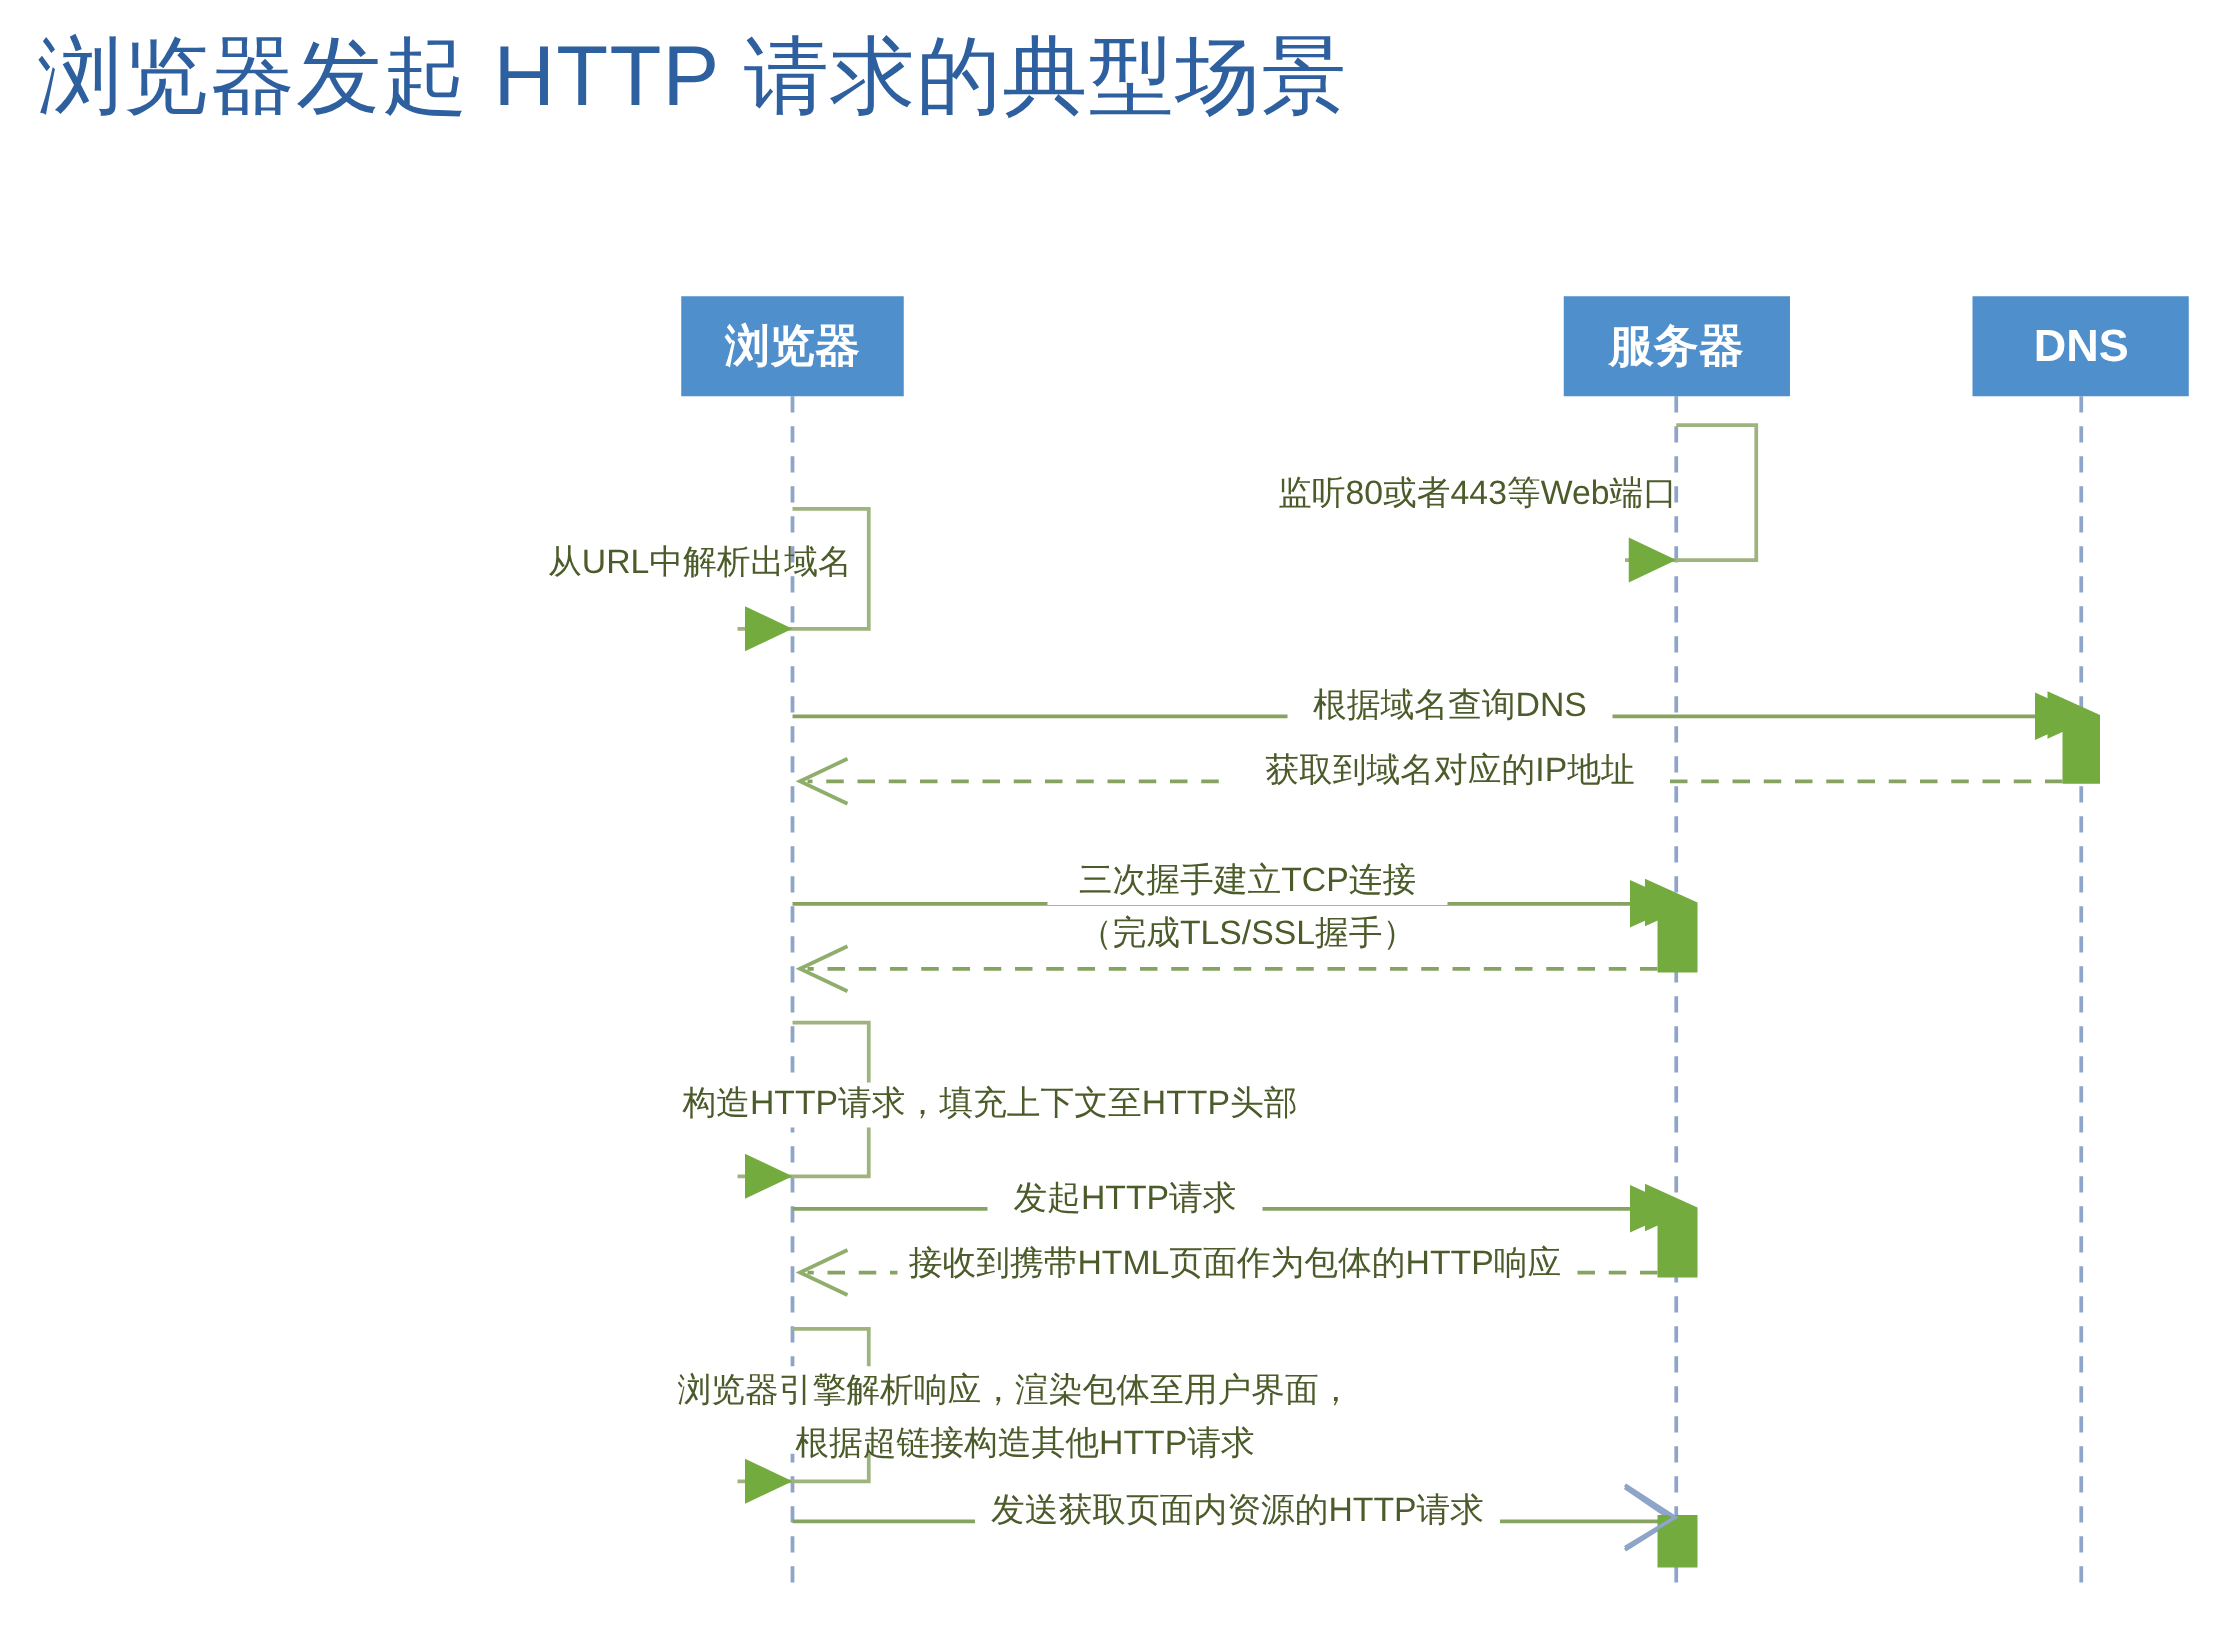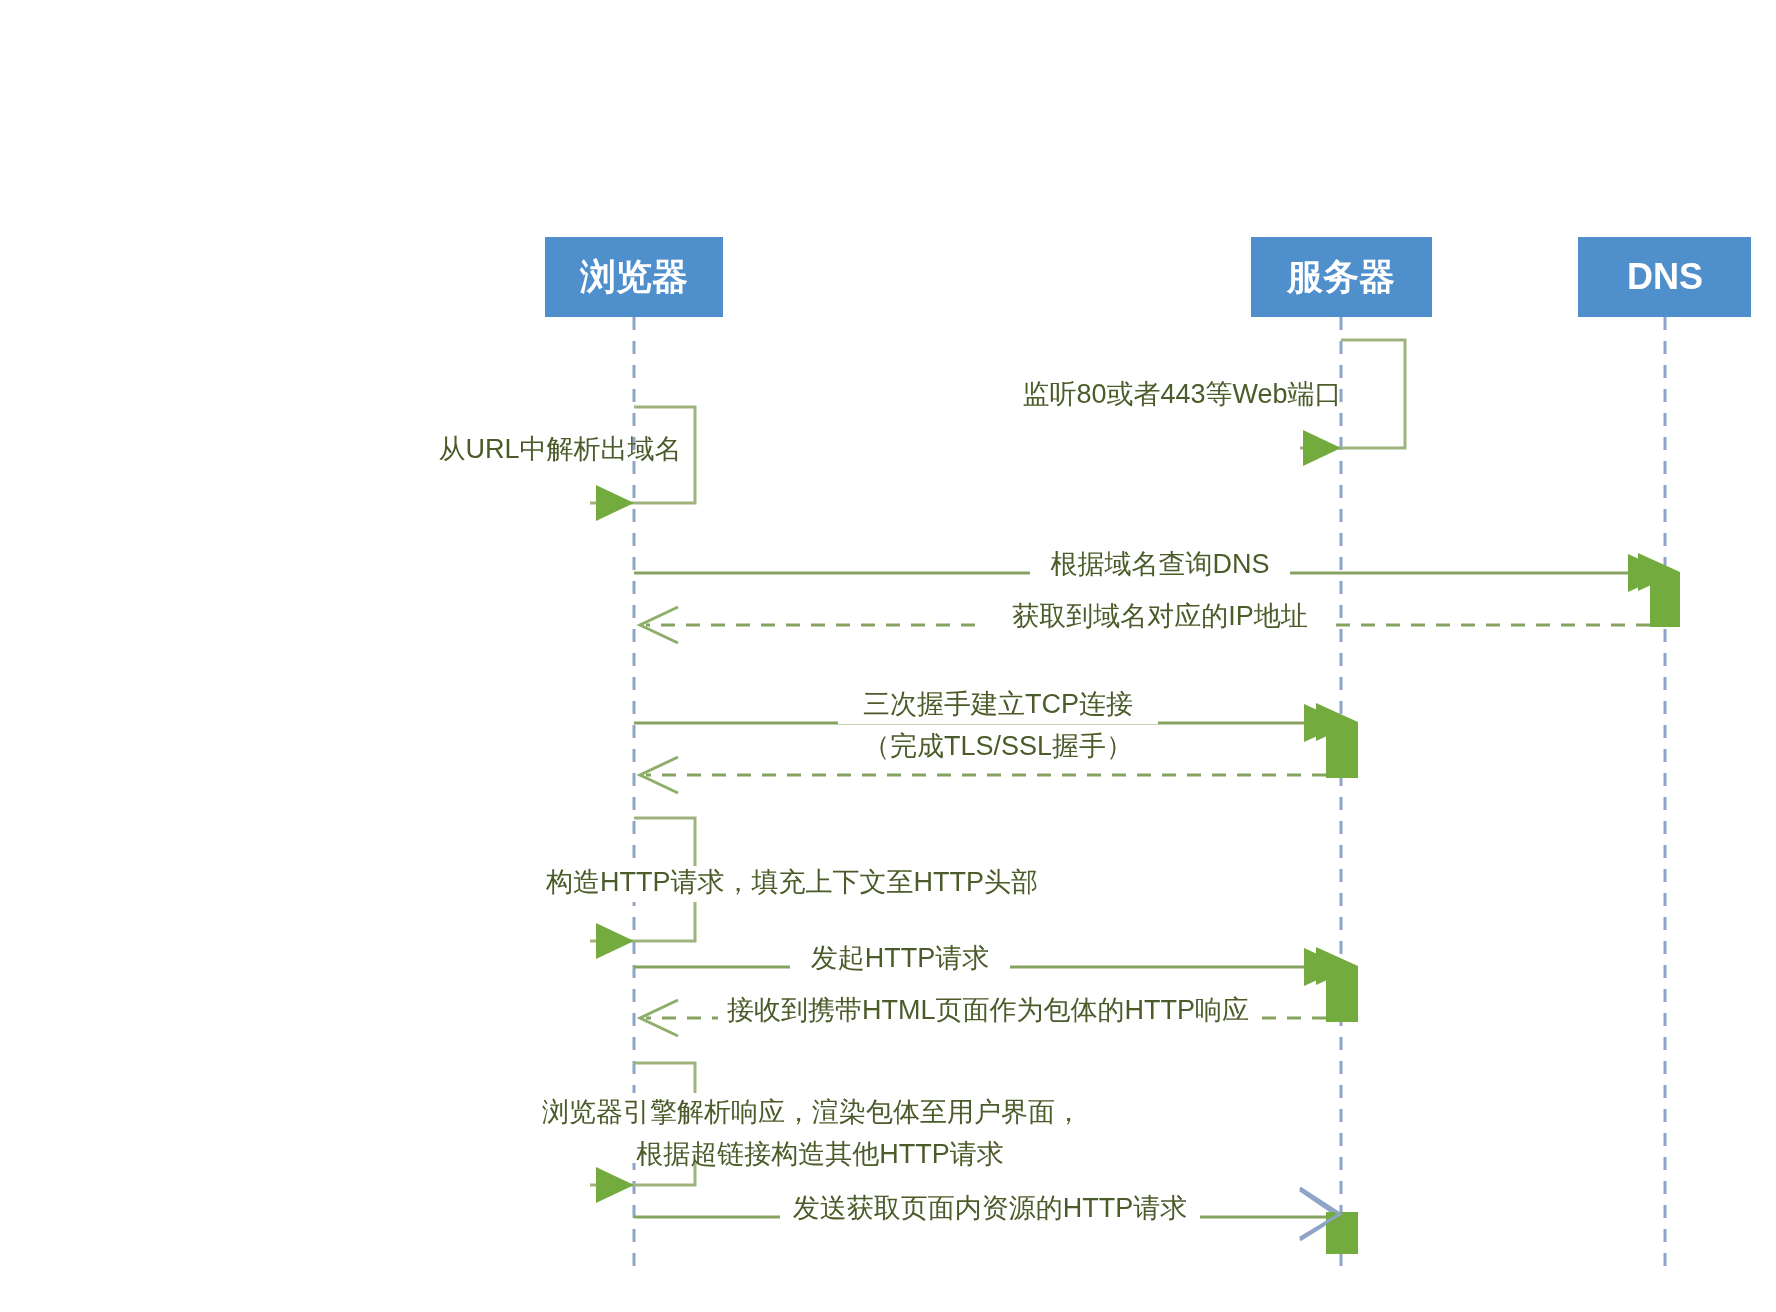--- a/index.html
+++ b/index.html
@@ -90,20 +90,21 @@
     stroke: #8fae6b;
     stroke-width: 3;
     fill: none;
   }
 </style>
 </head>
 <body>
 
 <div id="slide">
 
+  <div id="slide-title">浏览器发起 HTTP 请求的典型场景</div>
 
   <div id="diagram-wrap">
     <svg id="seq" width="1776" height="1312" viewBox="0 0 1776 1312" xmlns="http://www.w3.org/2000/svg">
 
       <g>
         <line class="lifeline" x1="634" y1="317" x2="634" y2="1270"></line>
         <line class="lifeline" x1="1341" y1="317" x2="1341" y2="1270"></line>
         <line class="lifeline" x1="1665" y1="317" x2="1665" y2="1270"></line>
       </g>
 

